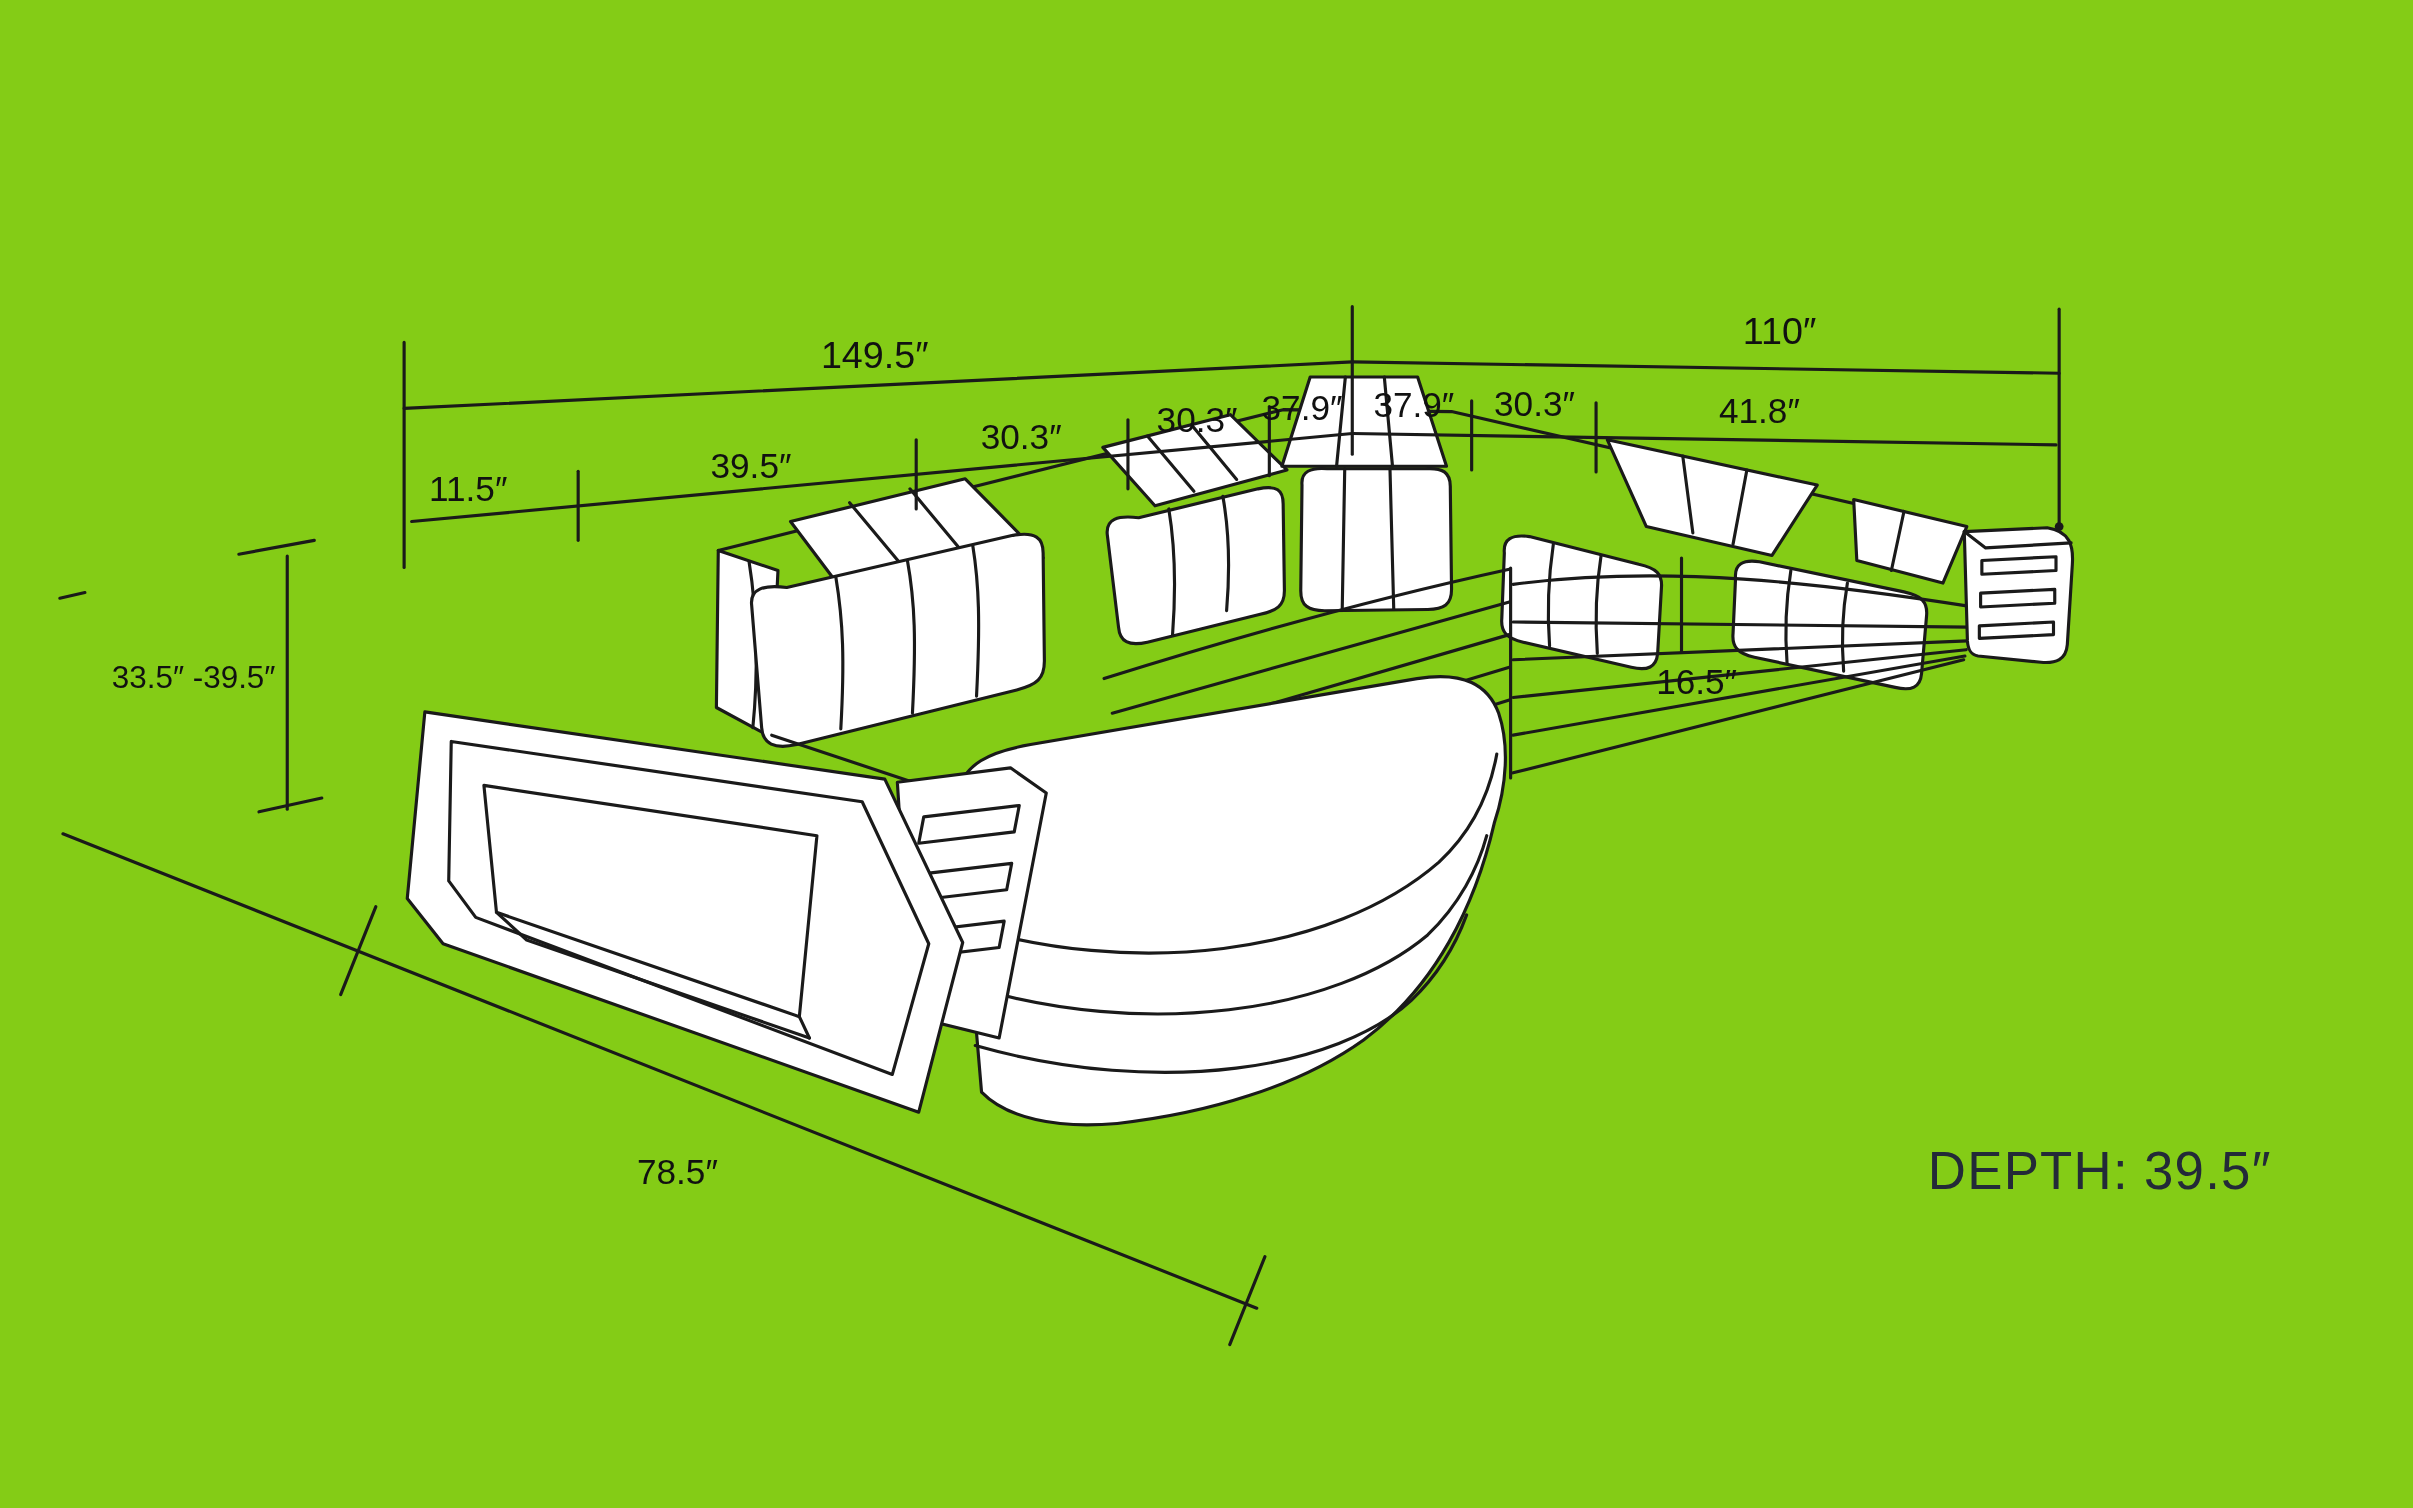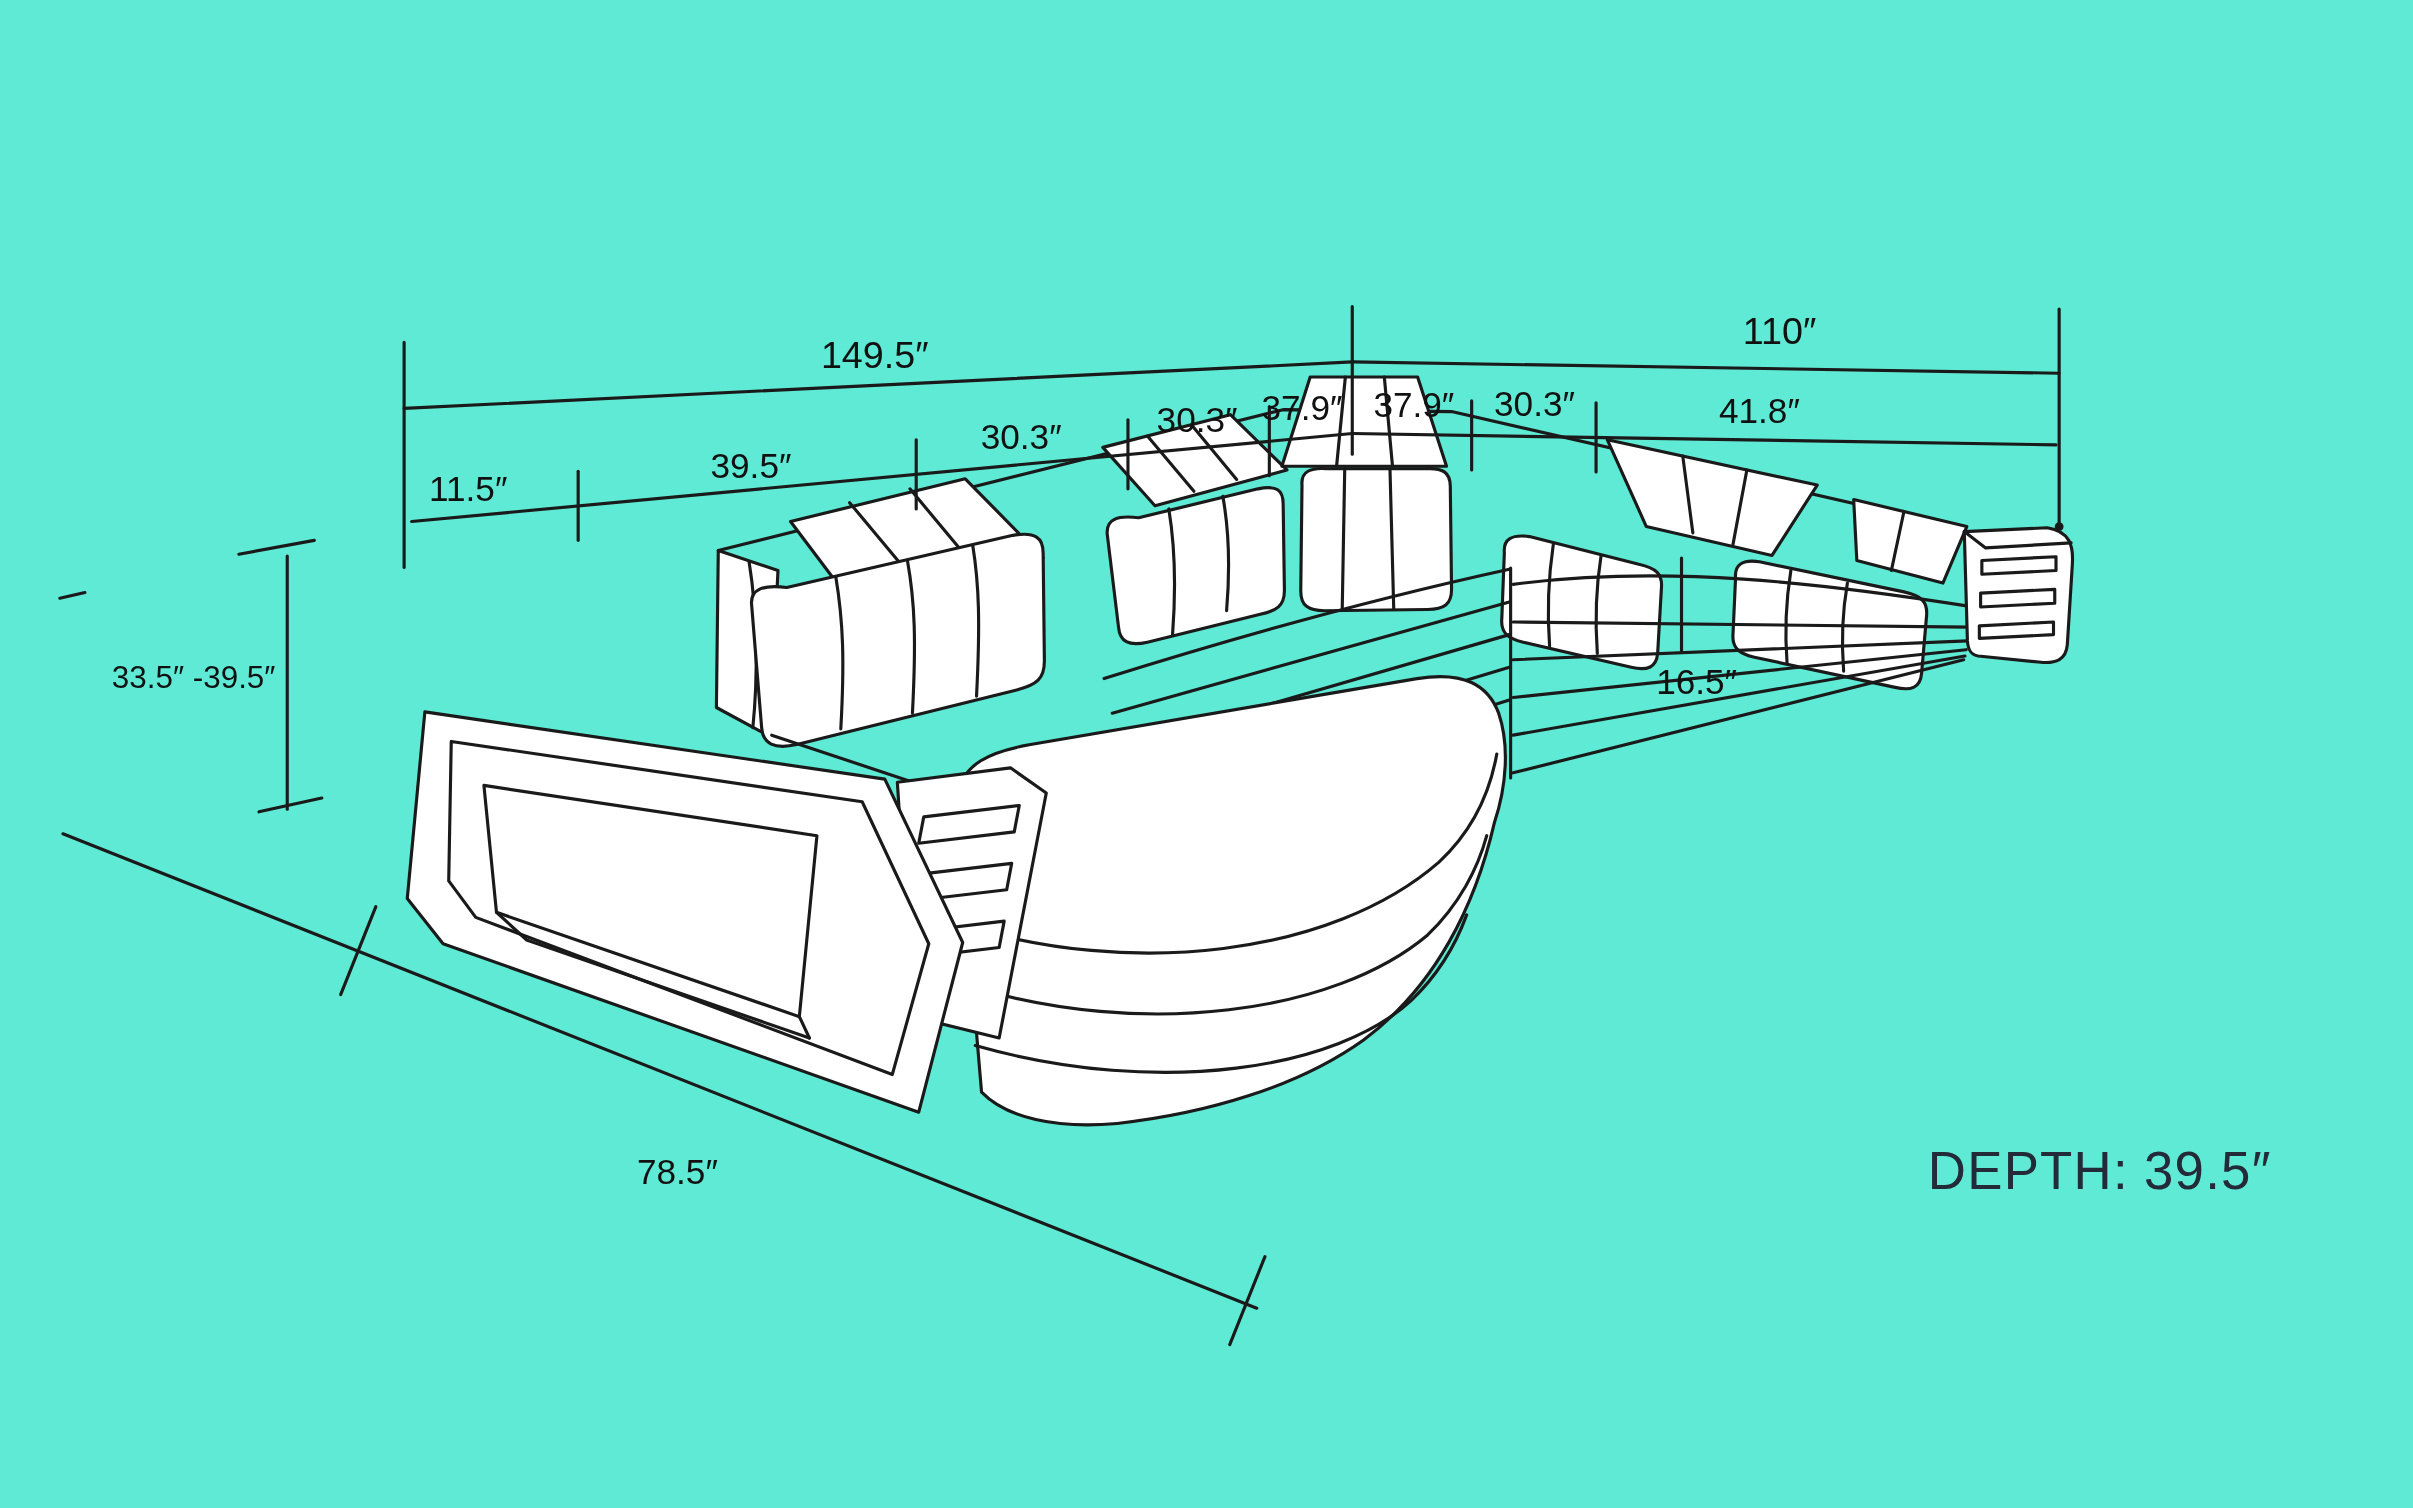--- a/index.html
+++ b/index.html
@@ -1,16 +1,16 @@
 <!DOCTYPE html>
 <html style="font-size:10px"><head>
 <meta charset="utf-8">
 <style>
   html,body{margin:0;padding:0;background:#ffffff;}
-  .stage{position:relative;width:2413px;height:1508px;background:#5eead4;overflow:hidden;}
+  .stage{position:relative;width:2413px;height:1508px;background:#84cc16;overflow:hidden;}
   svg{position:absolute;left:0;top:0;}
   .sofa-stroke{fill:none;stroke:#1a1a1a;stroke-width:5;stroke-linecap:round;stroke-linejoin:round;}
   .sofa-fill{fill:#ffffff;stroke:#1a1a1a;stroke-width:5;stroke-linecap:round;stroke-linejoin:round;}
   .dim-line{fill:none;stroke:#1a1a1a;stroke-width:5;stroke-linecap:round;}
   .dim-label{fill:#111111;font-family:"Liberation Sans","DejaVu Sans",sans-serif;font-size:56px;}
   .dim-label-big{fill:#111111;font-family:"Liberation Sans","DejaVu Sans",sans-serif;font-size:60px;}
   .dim-label-small{fill:#111111;font-family:"Liberation Sans","DejaVu Sans",sans-serif;font-size:50px;}
   .depth-text{fill:#232a38;font-family:"Liberation Sans","DejaVu Sans",sans-serif;font-size:84px;letter-spacing:2px;}
   text{user-select:none;}
 </style>

